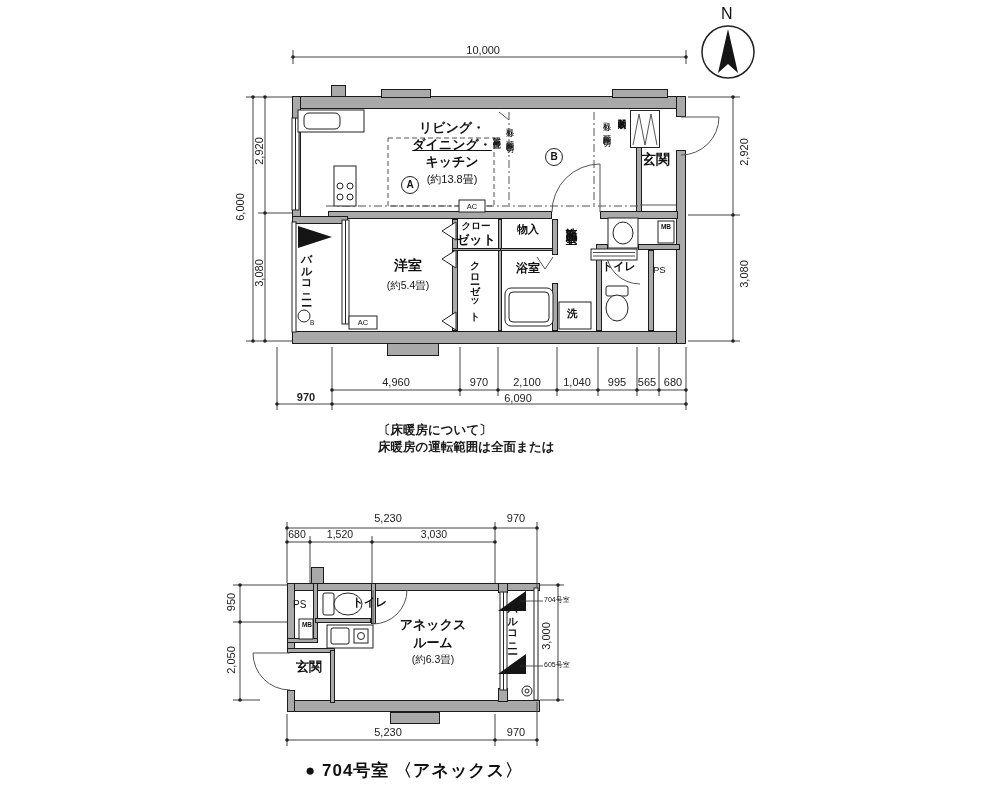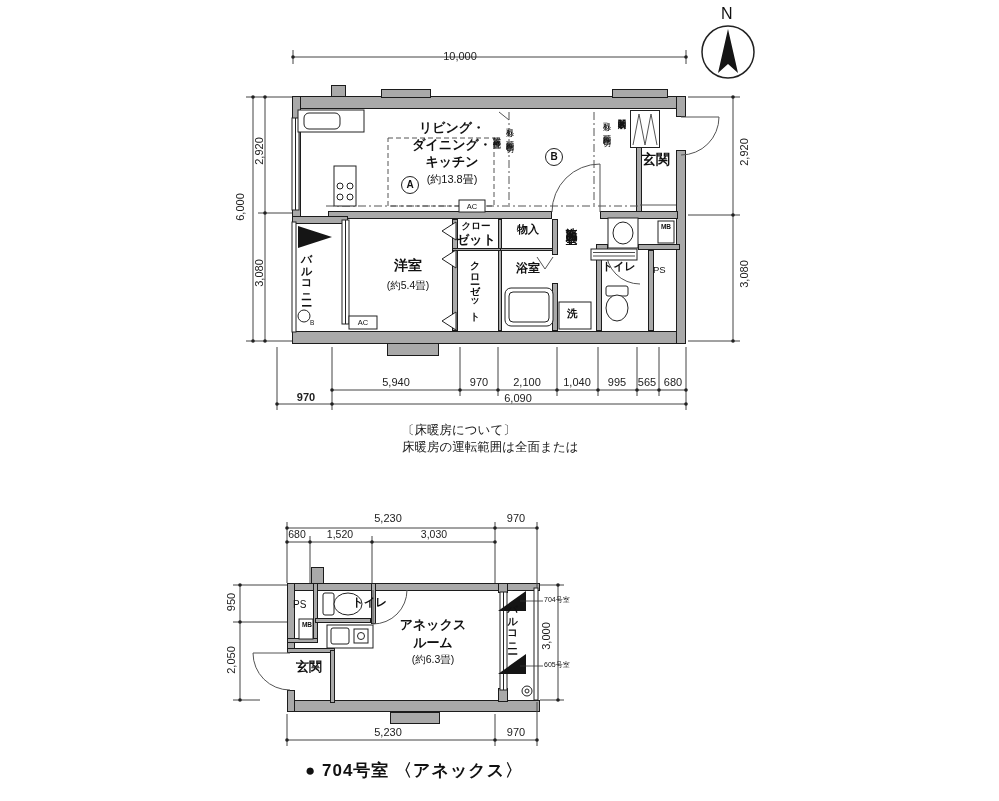--- a/index.html
+++ b/index.html
@@ -9,21 +9,21 @@
   .box{position:absolute;background:#fff;border:1px solid #222;box-sizing:border-box;}
   .lbl{position:absolute;color:#111;font-weight:bold;white-space:nowrap;line-height:1.25;}
   .dim{position:absolute;color:#222;font-size:11px;white-space:nowrap;text-align:center;}
   .dimv{transform:rotate(-90deg);transform-origin:center;}
   .vtext{writing-mode:vertical-rl;text-orientation:upright;letter-spacing:1px;}
   .zone{position:absolute;width:16px;height:16px;border:1.4px solid #222;border-radius:50%;
         text-align:center;line-height:15px;font-size:10px;font-weight:bold;background:#fff;}
   .ctr{text-align:center;}
   .mbx{word-break:break-all;text-align:center;font-weight:bold;}
   svg{position:absolute;left:0;top:0;}
-  .note-line{position:absolute;font-size:12.5px;font-weight:400;color:#1a1a1a;white-space:nowrap;margin-left:24px;}
+  .note-line{position:absolute;font-size:12.5px;font-weight:700;color:#1a1a1a;white-space:nowrap;}
 </style>
 </head>
 <body>
 
 <div id="canvas">
 
   <div class="wall" style="left:292px;top:96px;width:394px;height:13px;"></div>
   <div class="wall" style="left:381px;top:89px;width:50px;height:9px;"></div>
   <div class="wall" style="left:612px;top:89px;width:56px;height:9px;"></div>
   <div class="wall" style="left:331px;top:85px;width:15px;height:12px;"></div>
@@ -231,38 +231,38 @@
       <circle cx="558" cy="585" r="1.8"></circle>
         <circle cx="558" cy="700" r="1.8"></circle>
       <circle cx="287" cy="740" r="1.8"></circle>
         <circle cx="495" cy="740" r="1.8"></circle>
         <circle cx="537" cy="740" r="1.8"></circle>
     </g>
   </svg>
 
   <div class="lbl" style="left:721px;top:4px;font-size:16px;font-weight:normal;">N</div>
 
-  <div class="dim" style="left:420px;top:50px;width:80px;">10,000</div>
+  <div class="dim" style="left:420px;top:44px;width:80px;text-align:right;">10,000</div>
   <div class="dim dimv" style="left:210px;top:201px;width:60px;">6,000</div>
   <div class="dim dimv" style="left:229px;top:145px;width:60px;">2,920</div>
   <div class="dim dimv" style="left:229px;top:267px;width:60px;">3,080</div>
   <div class="dim dimv" style="left:714px;top:146px;width:60px;">2,920</div>
   <div class="dim dimv" style="left:714px;top:268px;width:60px;">3,080</div>
-  <div class="dim" style="left:366px;top:376px;width:60px;">5,940</div>
+  <div class="dim" style="left:366px;top:376px;width:60px;">4,960</div>
   <div class="dim" style="left:459px;top:376px;width:40px;">970</div>
   <div class="dim" style="left:502px;top:376px;width:50px;">2,100</div>
   <div class="dim" style="left:552px;top:376px;width:50px;">1,040</div>
   <div class="dim" style="left:600px;top:376px;width:34px;">995</div>
   <div class="dim" style="left:631px;top:376px;width:32px;">565</div>
   <div class="dim" style="left:658px;top:376px;width:30px;">680</div>
   <div class="dim" style="left:288px;top:391px;width:36px;font-weight:bold;">970</div>
   <div class="dim" style="left:490px;top:392px;width:56px;">6,090</div>
 
   <div class="lbl ctr" style="left:392px;top:120px;width:120px;font-size:13px;">リビング・</div>
-  <div class="lbl ctr" style="left:392px;top:137px;width:120px;font-size:13px;">ダイニング・</div>
+  <div class="lbl ctr" style="left:392px;top:137px;width:120px;font-size:13px;text-decoration:underline;">ダイニング・</div>
   <div class="lbl ctr" style="left:392px;top:154px;width:120px;font-size:13px;">キッチン</div>
   <div class="lbl ctr" style="left:392px;top:173px;width:120px;font-size:11px;font-weight:normal;">(約13.8畳)</div>
   <div class="zone" style="left:401px;top:176px;">A</div>
   <div class="zone" style="left:545px;top:148px;">B</div>
   <div class="lbl vtext" style="left:504px;top:122px;font-size:8px;font-weight:normal;">取外し可能間仕切</div>
   <div class="lbl vtext" style="left:491px;top:130px;font-size:8px;font-weight:normal;">設置可能位置</div>
   <div class="lbl vtext" style="left:601px;top:116px;font-size:8px;font-weight:normal;">取外し可能間仕切</div>
   <div class="lbl vtext" style="left:616px;top:112px;font-size:8px;">玄関収納</div>
   <div class="lbl" style="left:642px;top:151px;font-size:14px;">玄関</div>
   <div class="lbl vtext" style="left:564px;top:219px;font-size:11.5px;">洗面脱衣室</div>

